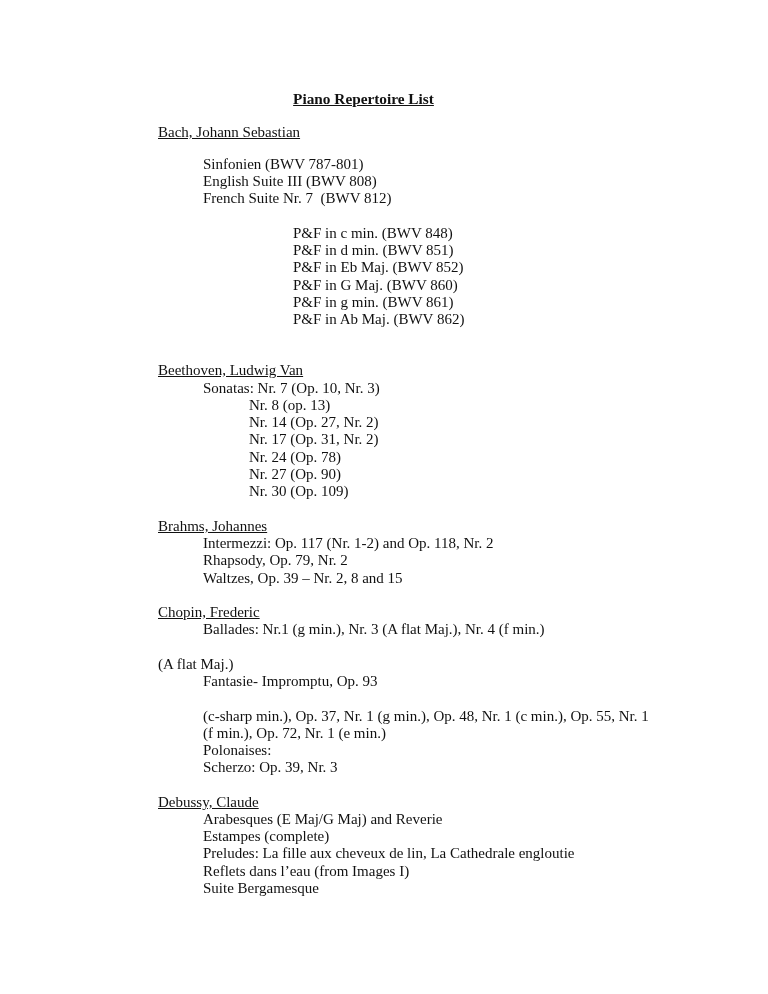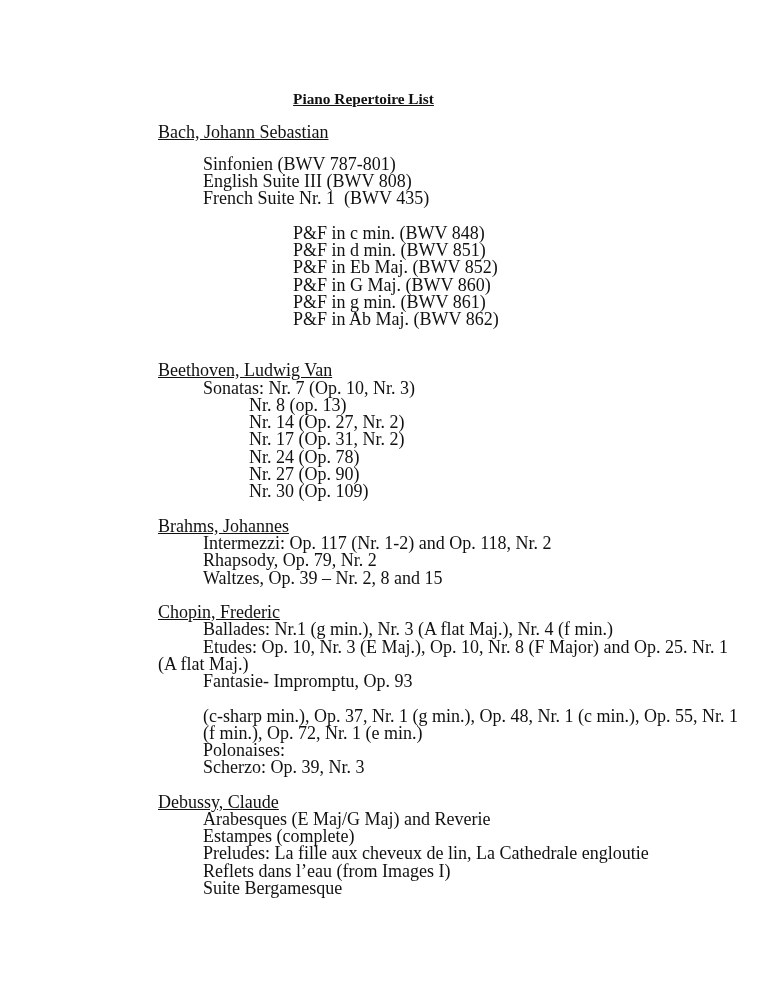--- a/index.html
+++ b/index.html
@@ -3,42 +3,42 @@
 <meta charset="utf-8">
 <style>
   html, body { margin: 0; padding: 0; background: #ffffff; }
   body {
     width: 768px; height: 994px; position: relative; overflow: hidden;
     font-family: "Liberation Serif", "DejaVu Serif", serif;
     color: #111111;
   }
   .page { position: absolute; left: 0; top: 0; width: 648px; height: 994px; }
   .line {
-    position: absolute; white-space: pre; font-size: 18px; line-height: 17px;
+    position: absolute; white-space: pre; font-size: 15px; line-height: 17px;
   }
   .title {
     position: absolute; top: 90px; left: 0; width: 727px; text-align: center;
     font-weight: bold; font-size: 15.3px; text-decoration: underline;
   }
   .heading { text-decoration: underline; }
   .h { left: 158px; }
   .i1 { left: 203px; }
   .i2 { left: 249px; }
   .i3 { left: 293px; }
 </style>
 </head>
 <body>
 
 <div class="page">
   <div class="title">Piano Repertoire List</div>
 
   <div class="line h heading" style="top:124px">Bach, Johann Sebastian</div>
   <div class="line i1" style="top:156px">Sinfonien (BWV 787-801)</div>
   <div class="line i1" style="top:173px">English Suite III (BWV 808)</div>
-  <div class="line i1" style="top:190px">French Suite Nr. 1  (BWV 435)</div>
+  <div class="line i1" style="top:190px">French Suite Nr. 7  (BWV 812)</div>
   <div class="line i3" style="top:225px">P&amp;F in c min. (BWV 848)</div>
   <div class="line i3" style="top:242px">P&amp;F in d min. (BWV 851)</div>
   <div class="line i3" style="top:259px">P&amp;F in Eb Maj. (BWV 852)</div>
   <div class="line i3" style="top:277px">P&amp;F in G Maj. (BWV 860)</div>
   <div class="line i3" style="top:294px">P&amp;F in g min. (BWV 861)</div>
   <div class="line i3" style="top:311px">P&amp;F in Ab Maj. (BWV 862)</div>
 
   <div class="line h heading" style="top:362px">Beethoven, Ludwig Van</div>
   <div class="line i1" style="top:380px">Sonatas: Nr. 7 (Op. 10, Nr. 3)</div>
   <div class="line i2" style="top:397px">Nr. 8 (op. 13)</div>
@@ -48,21 +48,20 @@
   <div class="line i2" style="top:466px">Nr. 27 (Op. 90)</div>
   <div class="line i2" style="top:483px">Nr. 30 (Op. 109)</div>
 
   <div class="line h heading" style="top:518px">Brahms, Johannes</div>
   <div class="line i1" style="top:535px">Intermezzi: Op. 117 (Nr. 1-2) and Op. 118, Nr. 2</div>
   <div class="line i1" style="top:552px">Rhapsody, Op. 79, Nr. 2</div>
   <div class="line i1" style="top:570px">Waltzes, Op. 39 – Nr. 2, 8 and 15</div>
 
   <div class="line h heading" style="top:604px">Chopin, Frederic</div>
   <div class="line i1" style="top:621px">Ballades: Nr.1 (g min.), Nr. 3 (A flat Maj.), Nr. 4 (f min.)</div>
-  <div class="line i1" style="top:639px">Etudes: Op. 10, Nr. 3 (E Maj.), Op. 10, Nr. 8 (F Major) and Op. 25. Nr. 1</div>
   <div class="line h" style="top:656px">(A flat Maj.)</div>
   <div class="line i1" style="top:673px">Fantasie- Impromptu, Op. 93</div>
   <div class="line i1" style="top:708px">(c-sharp min.), Op. 37, Nr. 1 (g min.), Op. 48, Nr. 1 (c min.), Op. 55, Nr. 1</div>
   <div class="line i1" style="top:725px">(f min.), Op. 72, Nr. 1 (e min.)</div>
   <div class="line i1" style="top:742px">Polonaises:</div>
   <div class="line i1" style="top:759px">Scherzo: Op. 39, Nr. 3</div>
 
   <div class="line h heading" style="top:794px">Debussy, Claude</div>
   <div class="line i1" style="top:811px">Arabesques (E Maj/G Maj) and Reverie</div>
   <div class="line i1" style="top:828px">Estampes (complete)</div>

